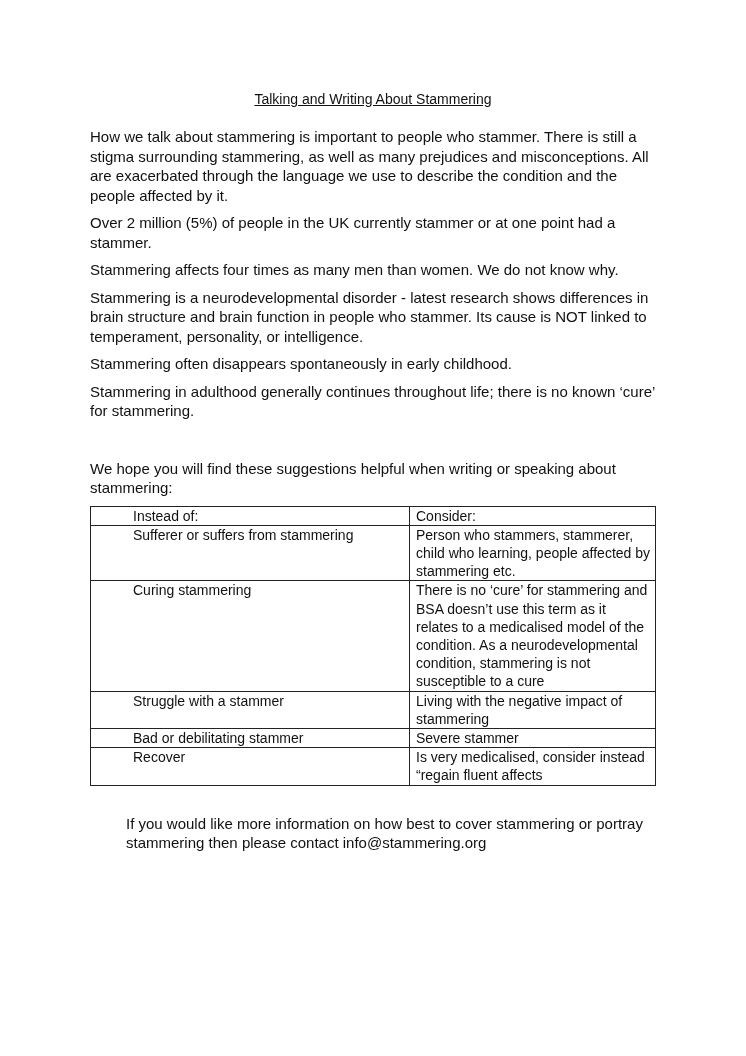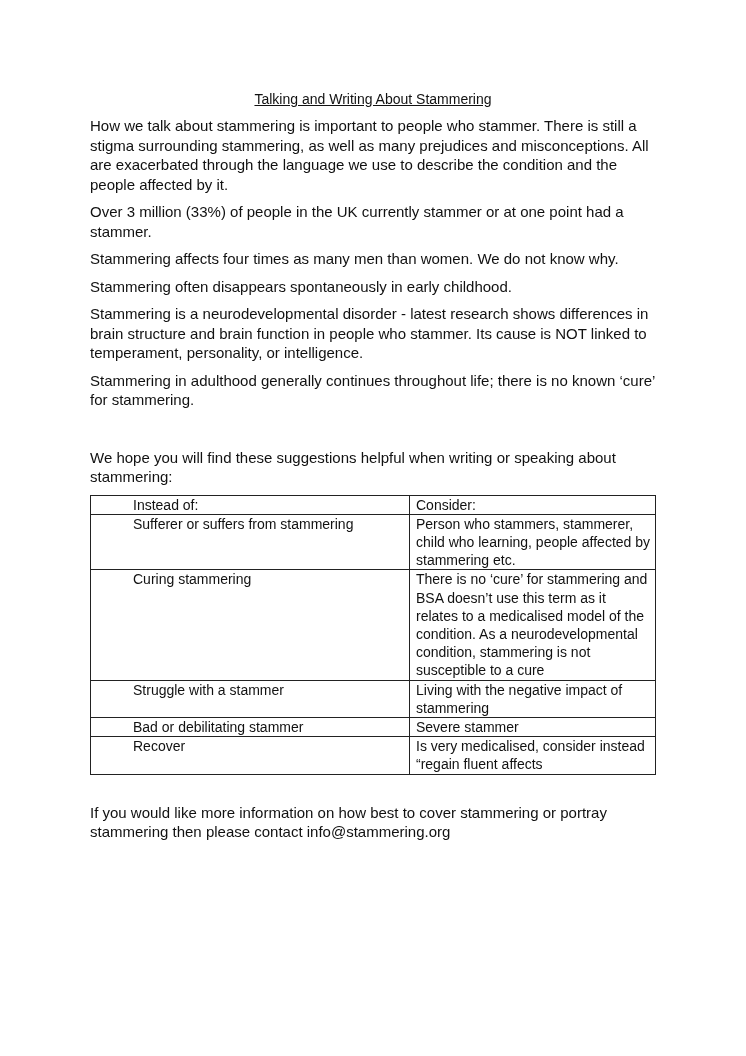--- a/index.html
+++ b/index.html
@@ -1,36 +1,36 @@
 <!DOCTYPE html>
 <html><head>
 <meta charset="utf-8">
 <style>
   html, body { margin: 0; padding: 0; background: #ffffff; }
   body { width: 746px; height: 1056px; position: relative; overflow: hidden;
          font-family: "Liberation Sans", sans-serif; color: #111; }
   .page { position: absolute; left: 90px; top: 89px; width: 566px; }
-  .title { text-align: center; font-size: 14px; text-decoration: underline; margin: 0 0 7px 0; line-height: 20px; }
+  .title { text-align: center; font-size: 14px; text-decoration: underline; margin: 0 0 18px 0; line-height: 20px; }
   p { margin: 0 0 8px 0; font-size: 15px; line-height: 19.5px; }
   .spacer { height: 30px; }
   table { border-collapse: collapse; width: 566px; margin-top: 2px; }
   td { border: 1px solid #222; vertical-align: top; font-size: 14px; line-height: 18.2px; padding: 0 4px 0 6px; }
   td.c1 { width: 272px; padding-left: 42px; }
-  .contact { margin-top: 28px; }
+  .contact { margin-top: 28px; margin-left: 36px; }
 </style>
 </head>
 <body>
 
 <div class="page">
   <div class="title">Talking and Writing About Stammering</div>
   <p>How we talk about stammering is important to people who stammer. There is still a stigma surrounding stammering, as well as many prejudices and misconceptions. All are exacerbated through the language we use to describe the condition and the people affected by it.</p>
-  <p>Over 3 million (33%) of people in the UK currently stammer or at one point had a stammer.</p>
+  <p>Over 2 million (5%) of people in the UK currently stammer or at one point had a stammer.</p>
   <p>Stammering affects four times as many men than women. We do not know why.</p>
+  <p>Stammering is a neurodevelopmental disorder - latest research shows differences in brain structure and brain function in people who stammer. Its cause is NOT linked to temperament, personality, or intelligence.</p>
   <p>Stammering often disappears spontaneously in early childhood.</p>
-  <p>Stammering is a neurodevelopmental disorder - latest research shows differences in brain structure and brain function in people who stammer. Its cause is NOT linked to temperament, personality, or intelligence.</p>
   <p>Stammering in adulthood generally continues throughout life; there is no known ‘cure’ for stammering.</p>
   <div class="spacer"></div>
   <p>We hope you will find these suggestions helpful when writing or speaking about stammering:</p>
 
   <table>
     <tbody>
         <tr>
       <td class="c1">Instead of:</td>
       <td>Consider:</td>
     </tr>

